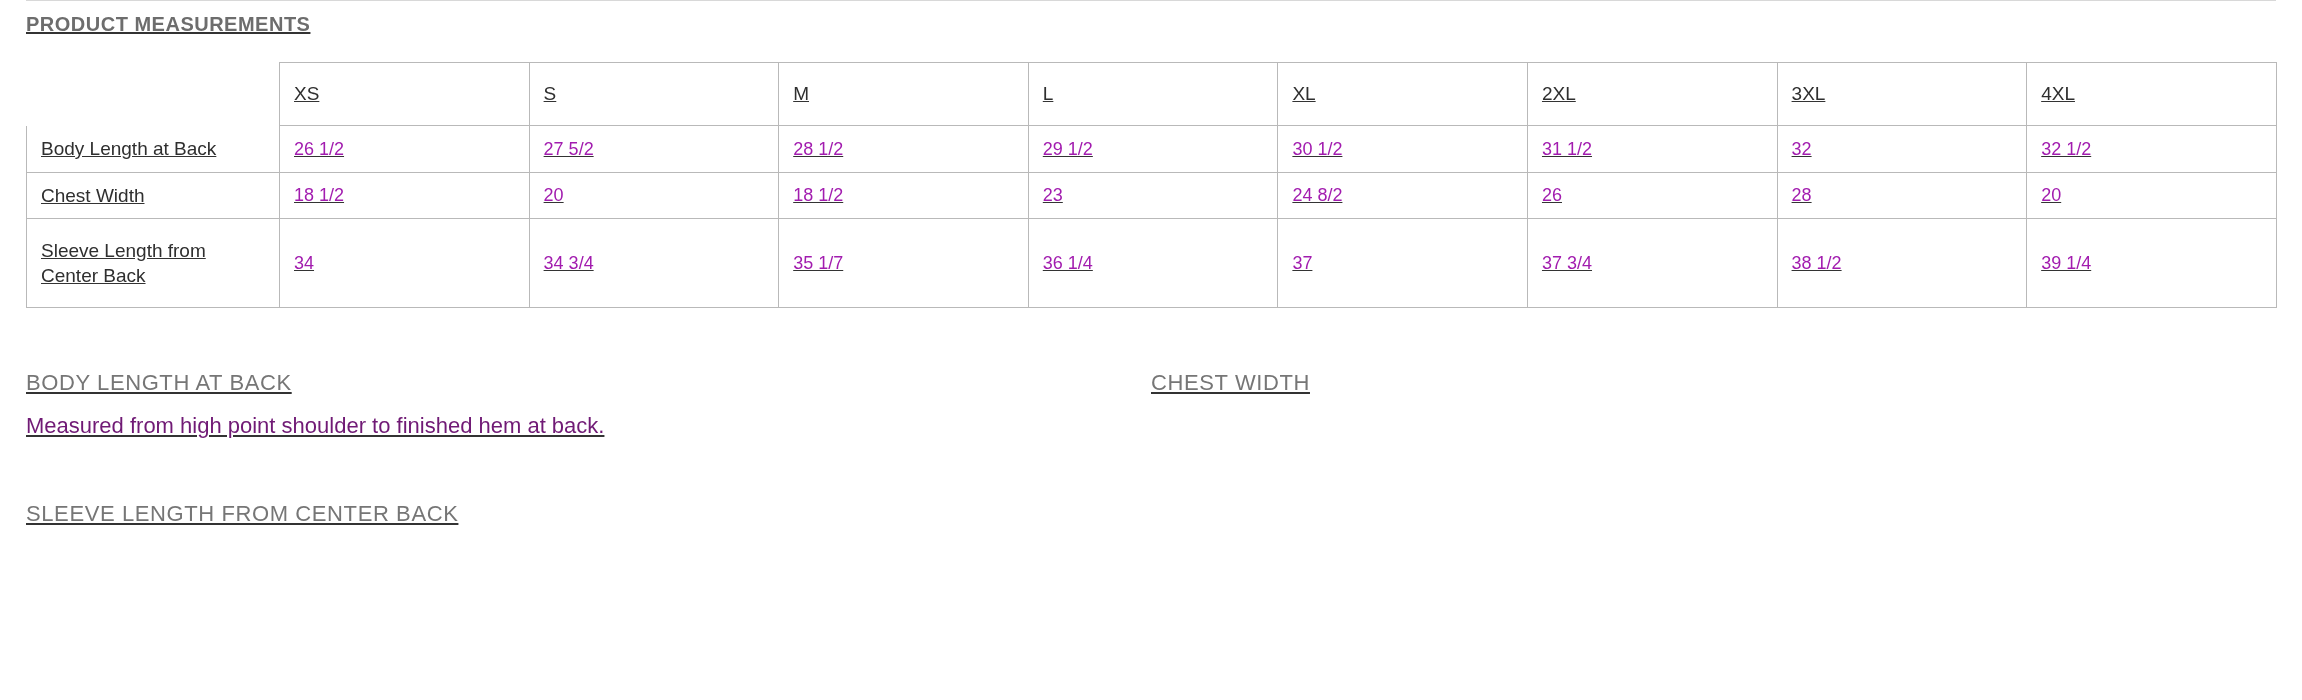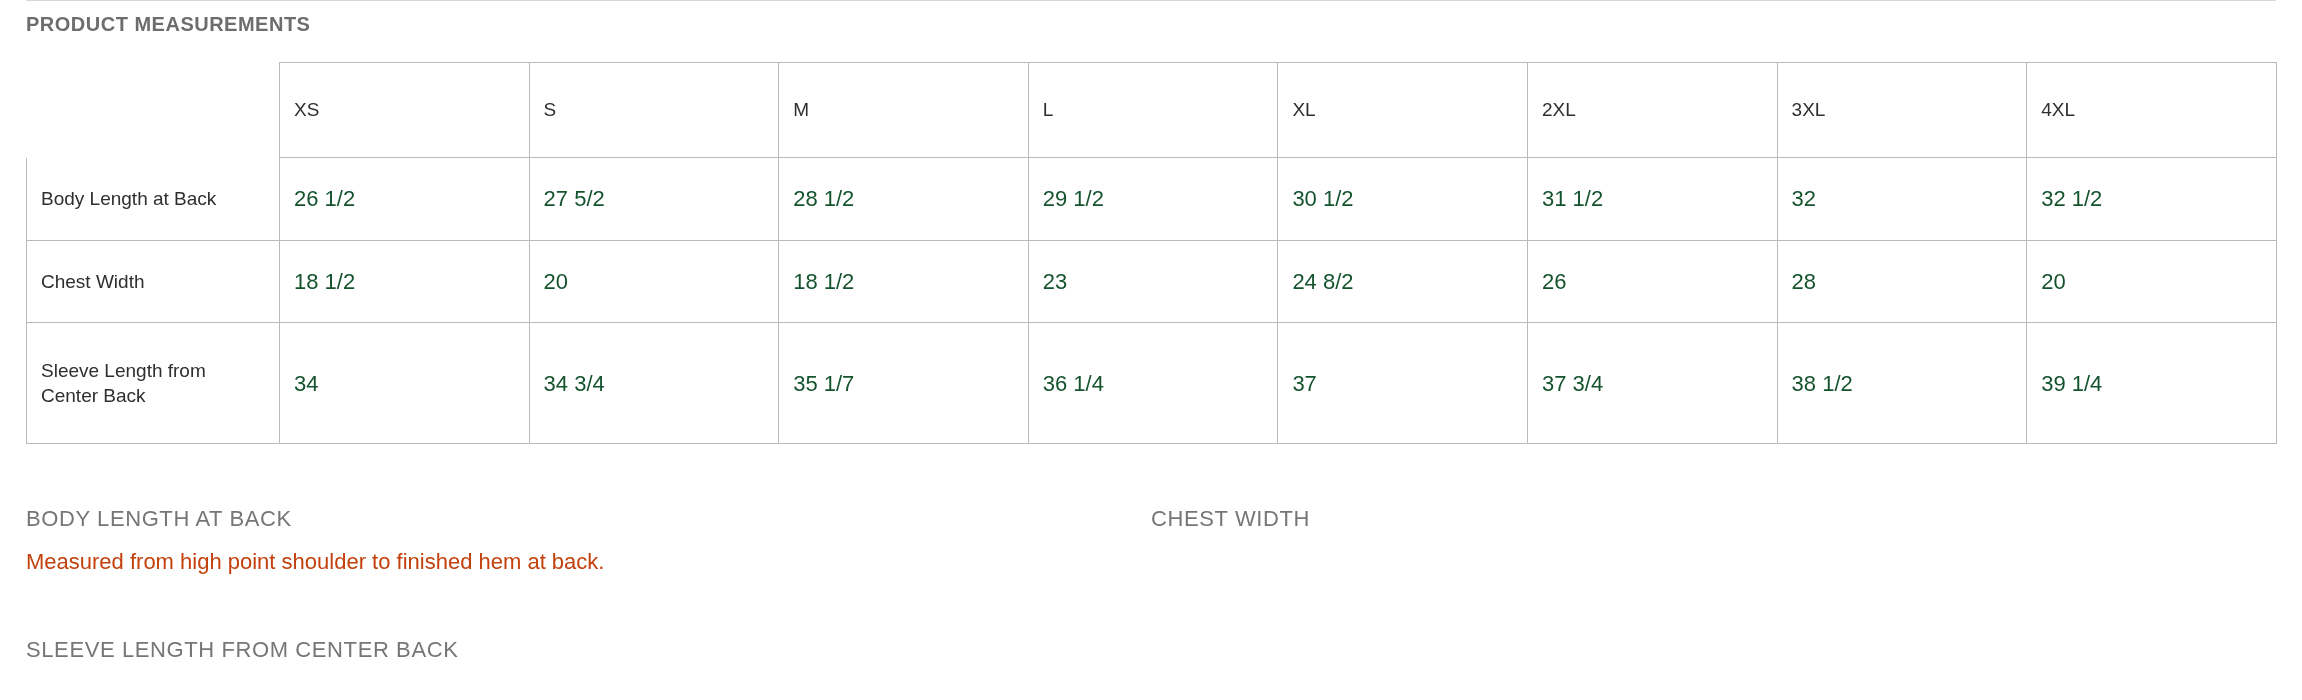--- a/index.html
+++ b/index.html
@@ -13,20 +13,21 @@
     font-family: "Liberation Sans", sans-serif;
     color: #333333;
     overflow: hidden;
   }
   .page {
     position: relative;
     width: 2302px;
     height: 700px;
     box-sizing: border-box;
     padding: 0 26px;
+    text-decoration: underline;
   }
   .top-rule {
     position: absolute;
     left: 26px;
     right: 26px;
     top: 0;
     height: 1px;
     background: #d8d8d8;
   }
   .section-title {
@@ -50,42 +51,42 @@
     font-size: 19px;
   }
   table.measure col.rowhead { width: 253px; }
   table.measure col.size    { width: 249.6px; }
 
   table.measure th,
   table.measure td {
     border: 1px solid #b9b9b9;
     text-align: left;
     vertical-align: middle;
-    padding: 26px 14px;
+    padding: 10px 14px;
     font-weight: normal;
     color: #3c3c3c;
     line-height: 1.35;
   }
   table.measure thead th {
     height: 42px;
     color: #2f2f2f;
   }
   table.measure thead th.corner {
     border-left-color: transparent;
     border-top-color: transparent;
     border-bottom-color: transparent;
     background: #ffffff;
   }
   table.measure tbody th.rowlabel {
     color: #2f2f2f;
     font-size: 19px;
   }
   table.measure tbody td {
-    color: #14532d;
-    font-size: 22px;
+    color: #a21caf;
+    font-size: 18px;
   }
   table.measure tbody tr.tall th.rowlabel,
   table.measure tbody tr.tall td {
     height: 68px;
   }
 
   
   .defs {
     margin-top: 62px;
   }
@@ -104,21 +105,21 @@
   .def-title {
     font-size: 22px;
     color: #767676;
     letter-spacing: 0.6px;
     text-transform: uppercase;
     margin: 0 0 16px 0;
     font-weight: normal;
   }
   .def-text {
     font-size: 22px;
-    color: #c2410c;
+    color: #701a75;
     margin: 0;
     line-height: 1.3;
   }
 </style>
 </head>
 <body>
 
 <div class="page">
 
   <div class="top-rule"></div>

